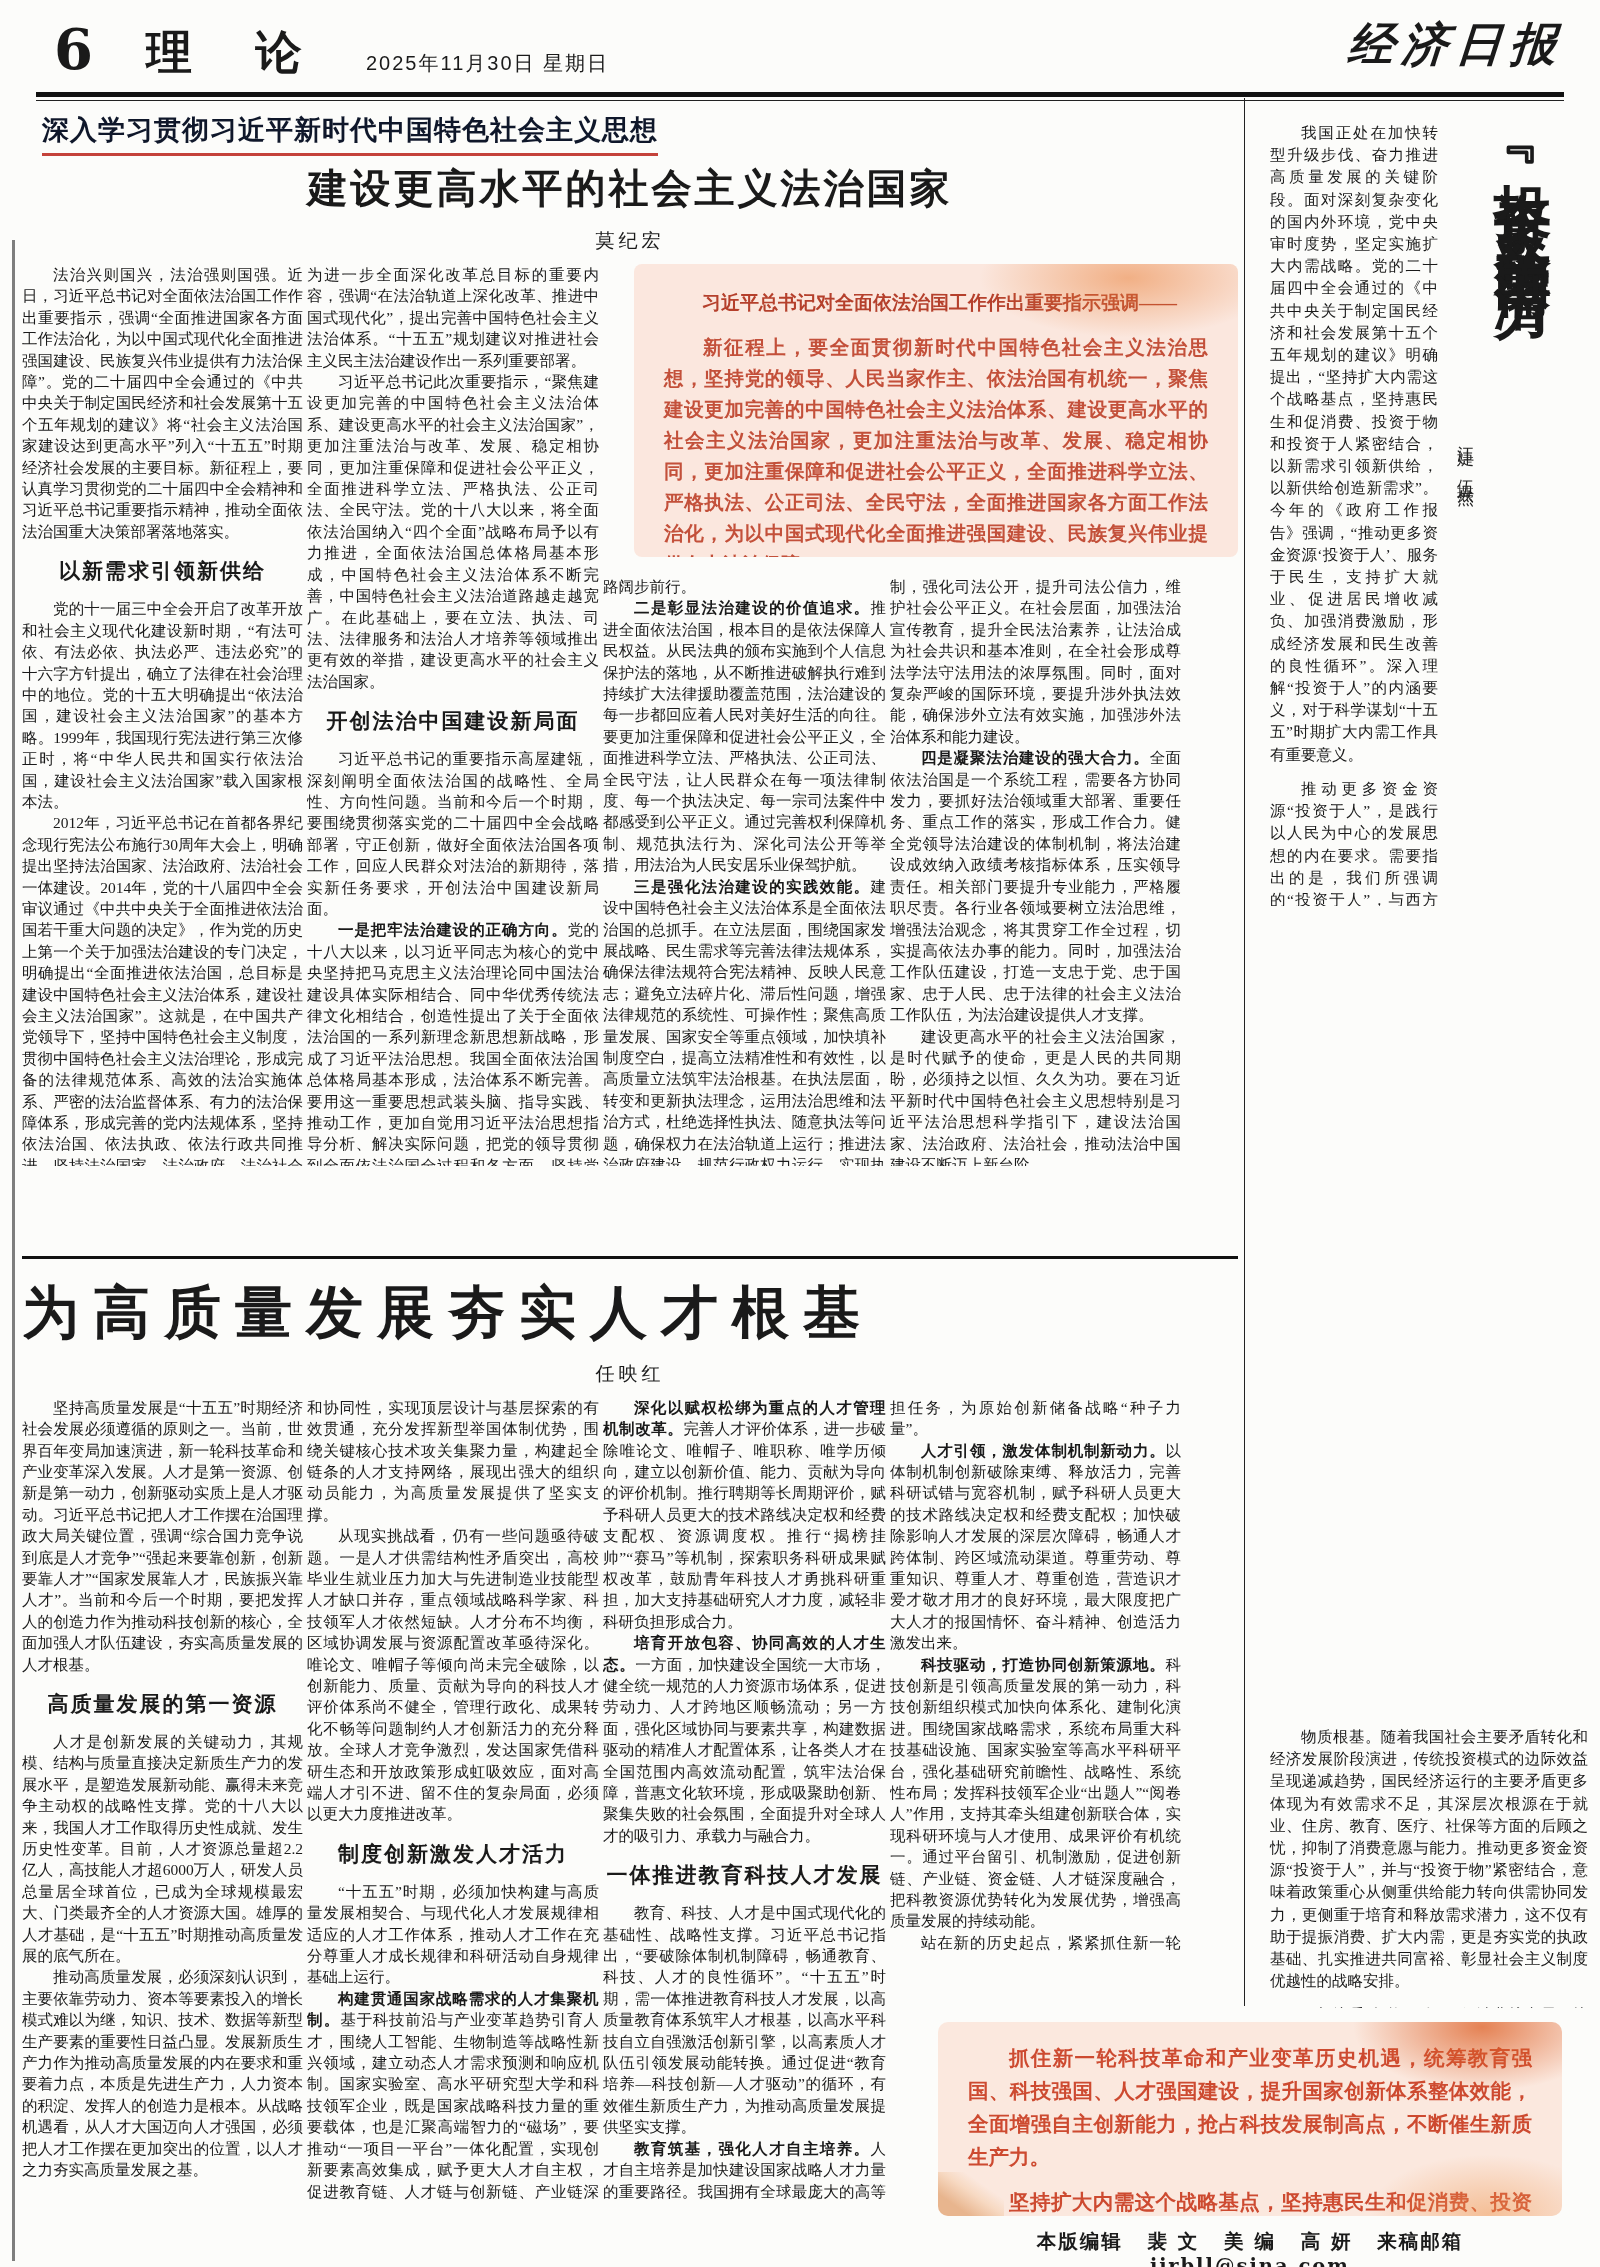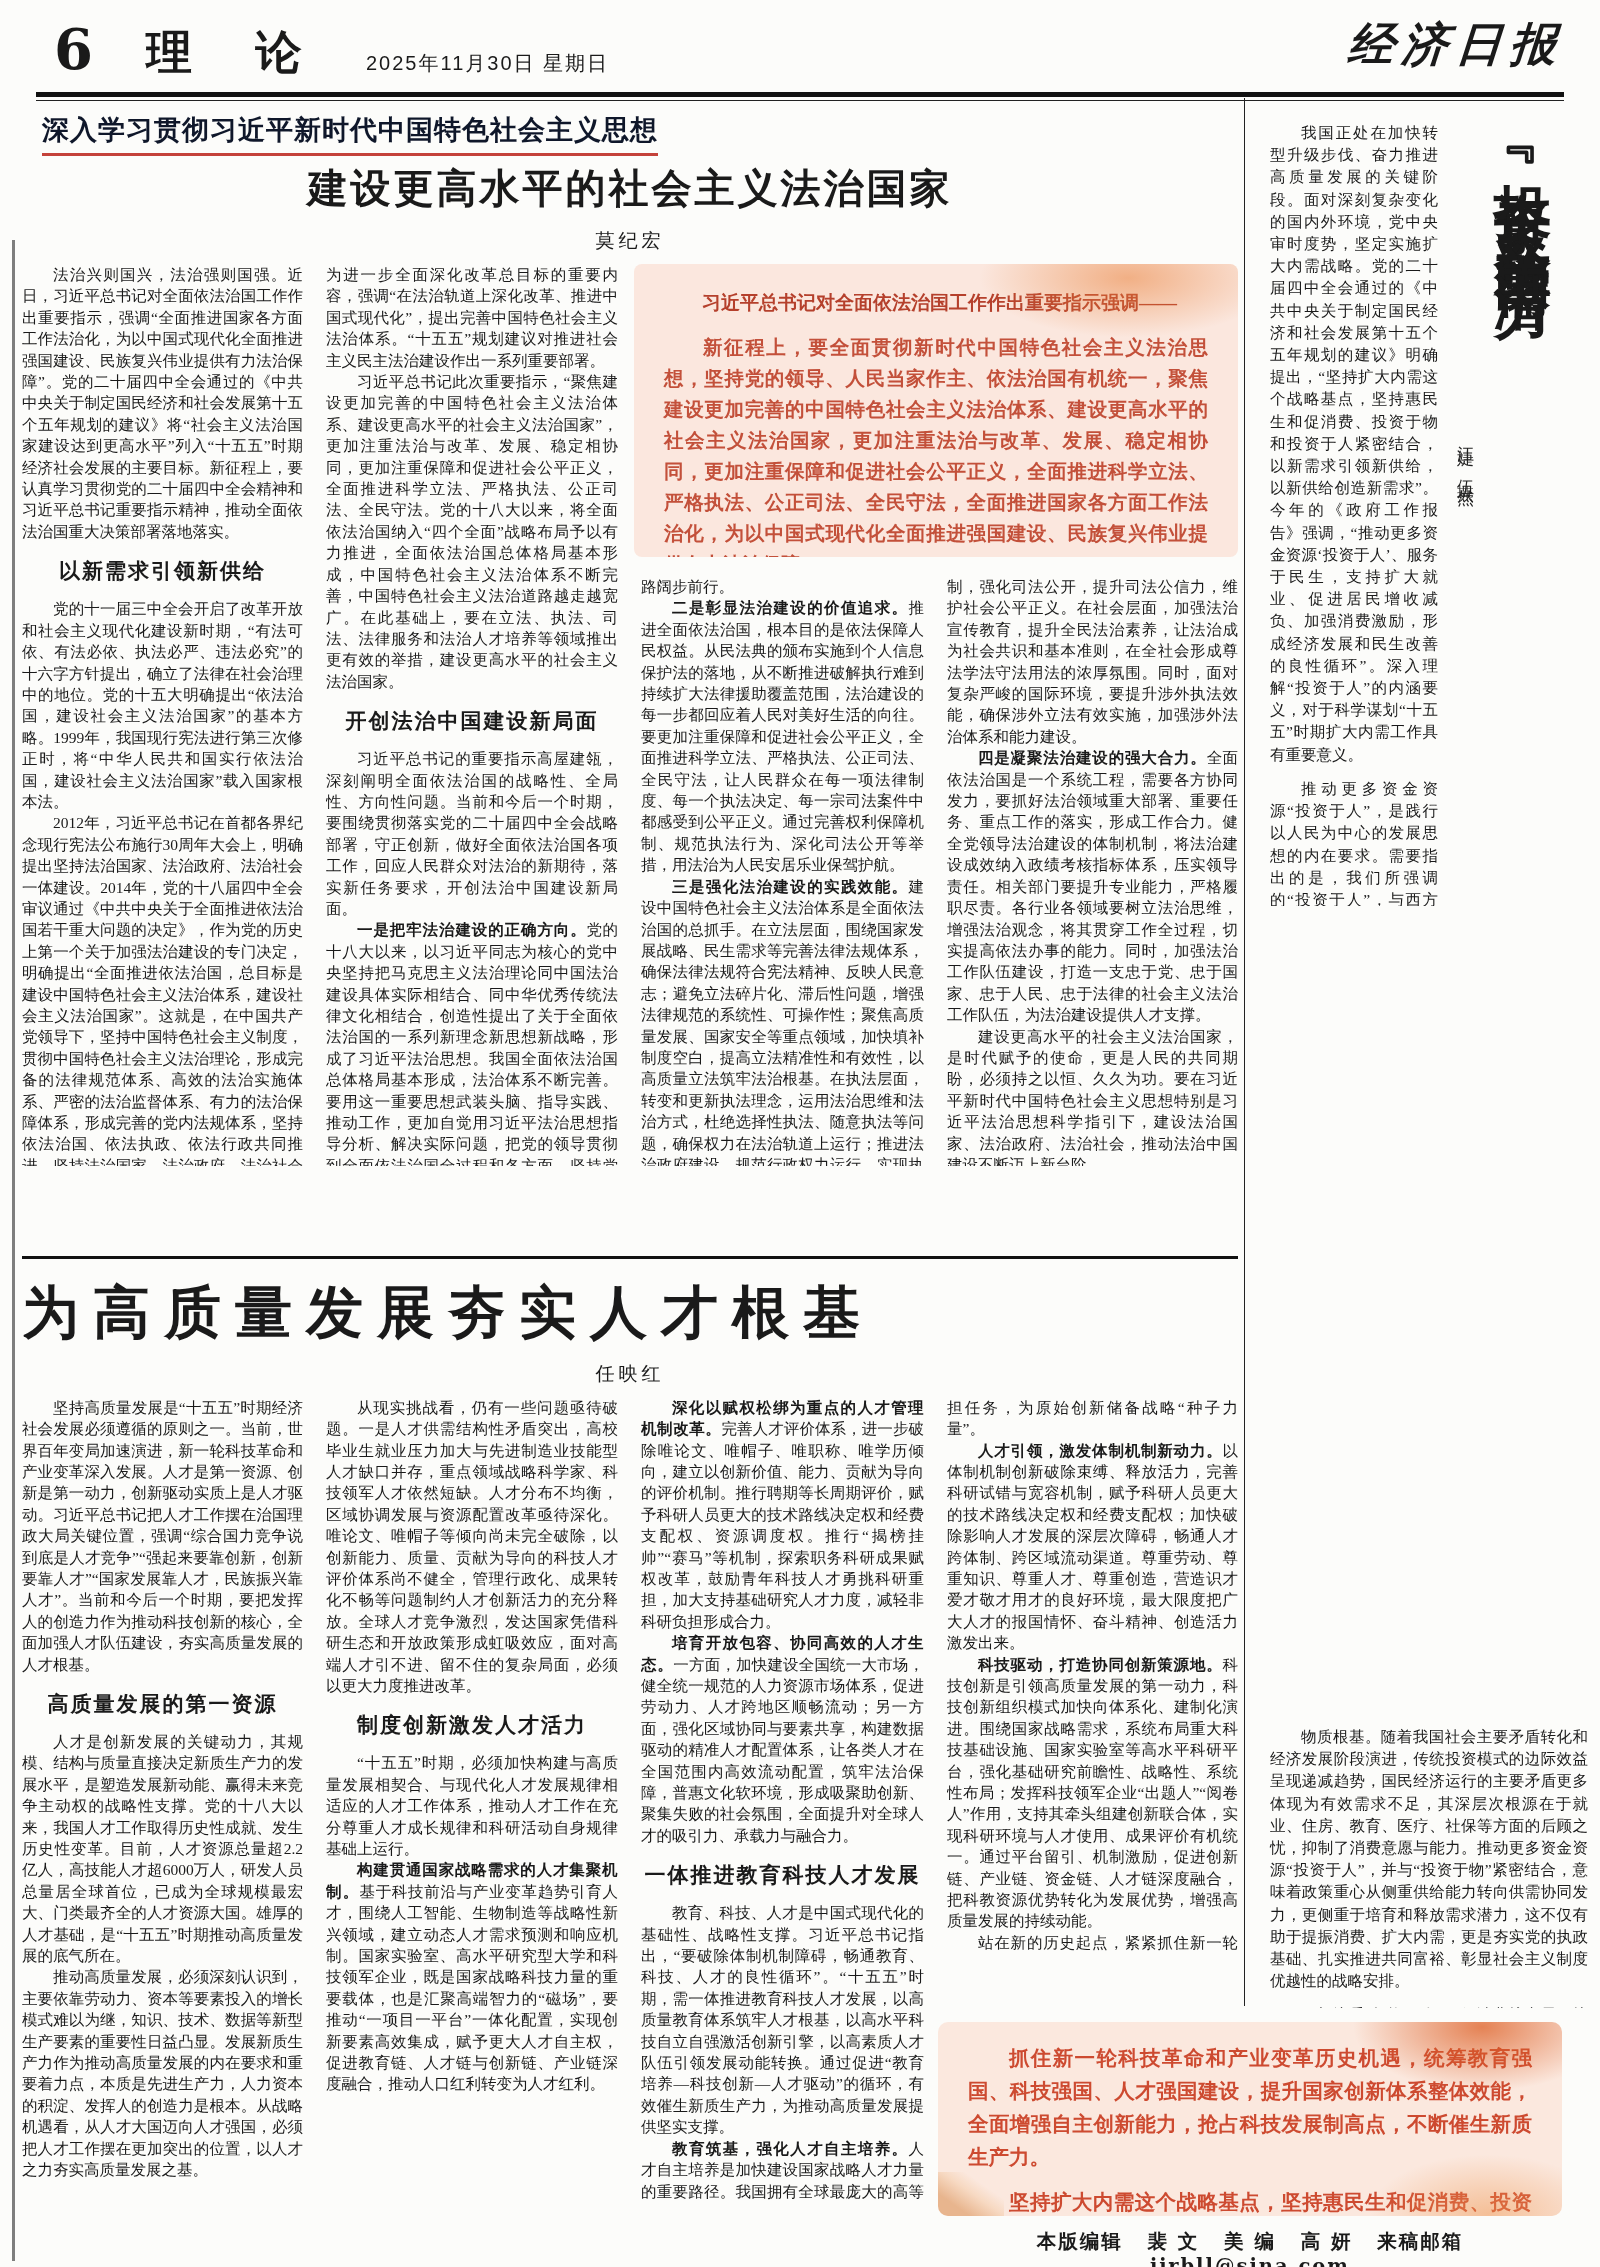--- a/index.html
+++ b/index.html
@@ -15,21 +15,21 @@
             font-family:"DejaVu Serif",serif;transform:skewX(-4deg);}
   #toprule{position:absolute;left:36px;right:36px;top:92px;border-top:5px solid #111;}
   #toprule2{position:absolute;left:36px;right:36px;top:100px;border-top:1px solid #222;}
   #leftedge{position:absolute;left:12px;top:240px;bottom:6px;width:3px;background:#3a3a3a;opacity:.65;}
   
   #kicker{position:absolute;left:42px;top:112px;font-size:27px;font-weight:bold;color:#0f172a;
           border-bottom:3px solid #c4423a;padding-bottom:5px;letter-spacing:1px;}
   #a1{position:absolute;left:22px;top:150px;width:1216px;}
   #a1 .mainhead{margin:16px 0 0;text-align:center;font-size:40px;font-weight:900;letter-spacing:3px;line-height:1.15;}
   .byline{text-align:center;font-size:19px;margin:16px 0 10px;letter-spacing:4px;}
-  .abody{position:relative;display:flex;gap:21px;justify-content:space-between;}
+  .abody{position:relative;display:flex;gap:4px;}
   .ncol{overflow:hidden;}
   .ncol p{margin:0;padding:0;text-indent:2em;text-align:justify;font-size:15.5px;line-height:21.4px;}
   .ncol p.noind{text-indent:0;}
   .ncol p b{letter-spacing:.5px;}
   .sechead{text-align:center;font-weight:900;font-size:21px;margin:15px 0 13px;letter-spacing:2px;
            font-family:"Liberation Sans",sans-serif;}
   #a1body{height:902px;}
   #a1c1{width:281px;}#a1c2{width:292px;}#a1c3{width:283px;}#a1c4{width:291px;}
   #a1c3,#a1c4{padding-top:312px;}
   
@@ -135,20 +135,21 @@
     <div class="byline" data-name="article2-byline">任映红</div>
 
     <div class="abody" id="a2body" data-name="article2-body">
       <div class="ncol" id="a2c1" data-name="article2-column-1">
         <p data-name="paragraph">坚持高质量发展是“十五五”时期经济社会发展必须遵循的原则之一。当前，世界百年变局加速演进，新一轮科技革命和产业变革深入发展。人才是第一资源、创新是第一动力，创新驱动实质上是人才驱动。习近平总书记把人才工作摆在治国理政大局关键位置，强调“综合国力竞争说到底是人才竞争”“强起来要靠创新，创新要靠人才”“国家发展靠人才，民族振兴靠人才”。当前和今后一个时期，要把发挥人的创造力作为推动科技创新的核心，全面加强人才队伍建设，夯实高质量发展的人才根基。</p>
         <div class="sechead" data-name="article2-section-heading-1">高质量发展的第一资源</div>
         <p data-name="paragraph">人才是创新发展的关键动力，其规模、结构与质量直接决定新质生产力的发展水平，是塑造发展新动能、赢得未来竞争主动权的战略性支撑。党的十八大以来，我国人才工作取得历史性成就、发生历史性变革。目前，人才资源总量超2.2亿人，高技能人才超6000万人，研发人员总量居全球首位，已成为全球规模最宏大、门类最齐全的人才资源大国。雄厚的人才基础，是“十五五”时期推动高质量发展的底气所在。</p>
         <p data-name="paragraph">推动高质量发展，必须深刻认识到，主要依靠劳动力、资本等要素投入的增长模式难以为继，知识、技术、数据等新型生产要素的重要性日益凸显。发展新质生产力作为推动高质量发展的内在要求和重要着力点，本质是先进生产力，人力资本的积淀、发挥人的创造力是根本。从战略机遇看，从人才大国迈向人才强国，必须把人才工作摆在更加突出的位置，以人才之力夯实高质量发展之基。</p>
       </div>
       <div class="ncol" id="a2c2" data-name="article2-column-2">
+        <p class="noind" data-name="paragraph">和协同性，实现顶层设计与基层探索的有效贯通，充分发挥新型举国体制优势，围绕关键核心技术攻关集聚力量，构建起全链条的人才支持网络，展现出强大的组织动员能力，为高质量发展提供了坚实支撑。</p>
         <p data-name="paragraph">从现实挑战看，仍有一些问题亟待破题。一是人才供需结构性矛盾突出，高校毕业生就业压力加大与先进制造业技能型人才缺口并存，重点领域战略科学家、科技领军人才依然短缺。人才分布不均衡，区域协调发展与资源配置改革亟待深化。唯论文、唯帽子等倾向尚未完全破除，以创新能力、质量、贡献为导向的科技人才评价体系尚不健全，管理行政化、成果转化不畅等问题制约人才创新活力的充分释放。全球人才竞争激烈，发达国家凭借科研生态和开放政策形成虹吸效应，面对高端人才引不进、留不住的复杂局面，必须以更大力度推进改革。</p>
         <div class="sechead" data-name="article2-section-heading-2">制度创新激发人才活力</div>
         <p data-name="paragraph">“十五五”时期，必须加快构建与高质量发展相契合、与现代化人才发展规律相适应的人才工作体系，推动人才工作在充分尊重人才成长规律和科研活动自身规律基础上运行。</p>
         <p data-name="paragraph"><b data-name="paragraph-lead">构建贯通国家战略需求的人才集聚机制。</b><span data-name="paragraph-text">基于科技前沿与产业变革趋势引育人才，围绕人工智能、生物制造等战略性新兴领域，建立动态人才需求预测和响应机制。国家实验室、高水平研究型大学和科技领军企业，既是国家战略科技力量的重要载体，也是汇聚高端智力的“磁场”，要推动“一项目一平台”一体化配置，实现创新要素高效集成，赋予更大人才自主权，促进教育链、人才链与创新链、产业链深度融合，推动人口红利转变为人才红利。</span></p>
       </div>
       <div class="ncol" id="a2c3" data-name="article2-column-3">
         <p data-name="paragraph"><b data-name="paragraph-lead">深化以赋权松绑为重点的人才管理机制改革。</b><span data-name="paragraph-text">完善人才评价体系，进一步破除唯论文、唯帽子、唯职称、唯学历倾向，建立以创新价值、能力、贡献为导向的评价机制。推行聘期等长周期评价，赋予科研人员更大的技术路线决定权和经费支配权、资源调度权。推行“揭榜挂帅”“赛马”等机制，探索职务科研成果赋权改革，鼓励青年科技人才勇挑科研重担，加大支持基础研究人才力度，减轻非科研负担形成合力。</span></p>
         <p data-name="paragraph"><b data-name="paragraph-lead">培育开放包容、协同高效的人才生态。</b><span data-name="paragraph-text">一方面，加快建设全国统一大市场，健全统一规范的人力资源市场体系，促进劳动力、人才跨地区顺畅流动；另一方面，强化区域协同与要素共享，构建数据驱动的精准人才配置体系，让各类人才在全国范围内高效流动配置，筑牢法治保障，普惠文化软环境，形成吸聚助创新、聚集失败的社会氛围，全面提升对全球人才的吸引力、承载力与融合力。</span></p>
         <div class="sechead" data-name="article2-section-heading-3">一体推进教育科技人才发展</div>
         <p data-name="paragraph">教育、科技、人才是中国式现代化的基础性、战略性支撑。习近平总书记指出，“要破除体制机制障碍，畅通教育、科技、人才的良性循环”。“十五五”时期，需一体推进教育科技人才发展，以高质量教育体系筑牢人才根基，以高水平科技自立自强激活创新引擎，以高素质人才队伍引领发展动能转换。通过促进“教育培养—科技创新—人才驱动”的循环，有效催生新质生产力，为推动高质量发展提供坚实支撑。</p>

